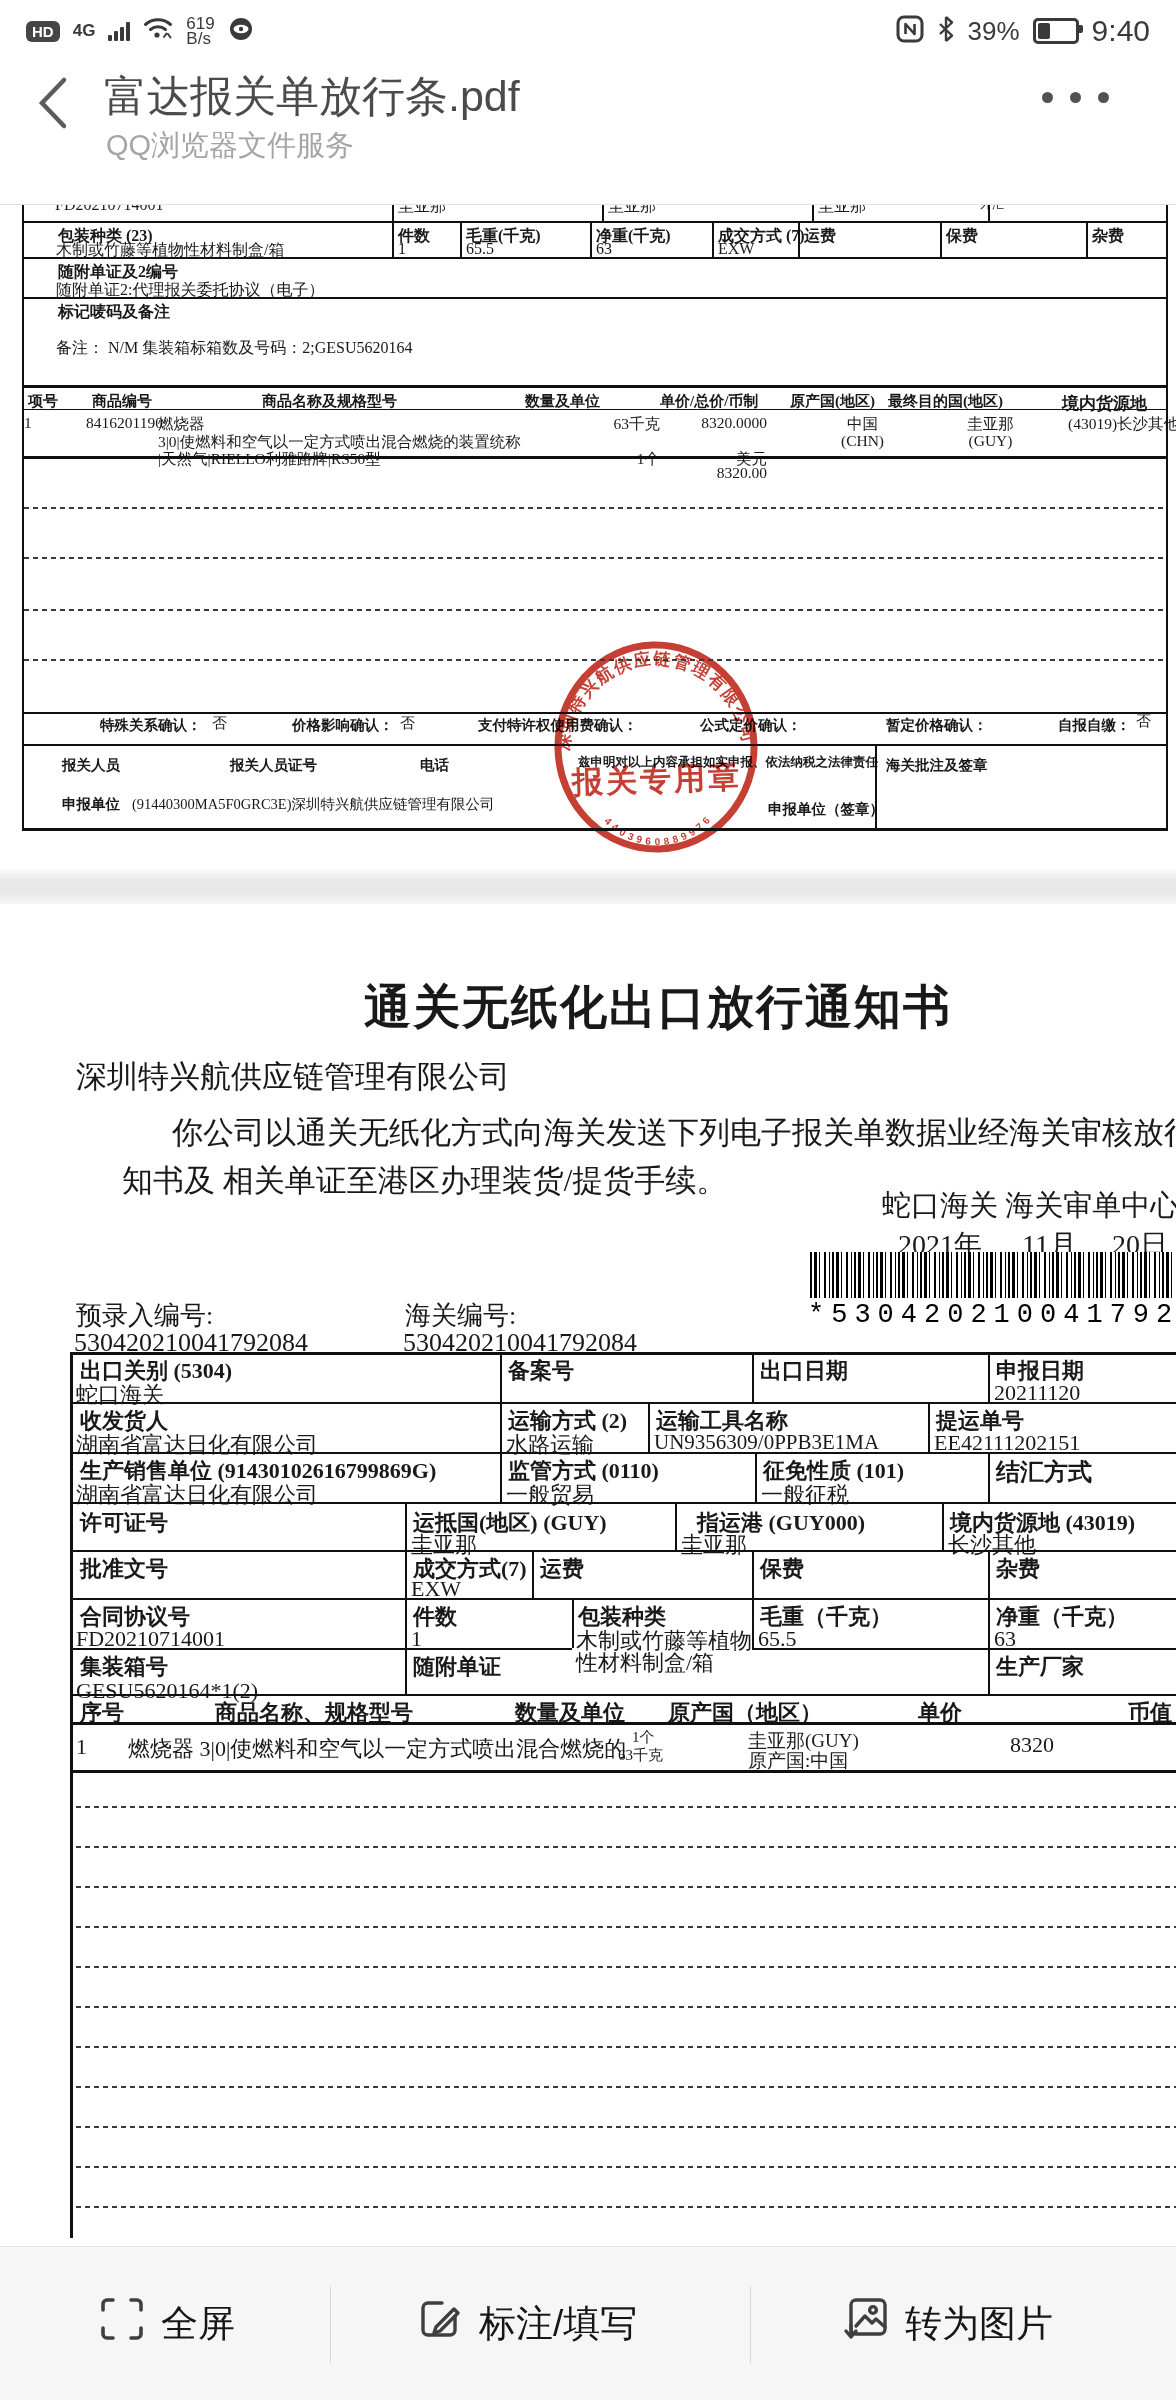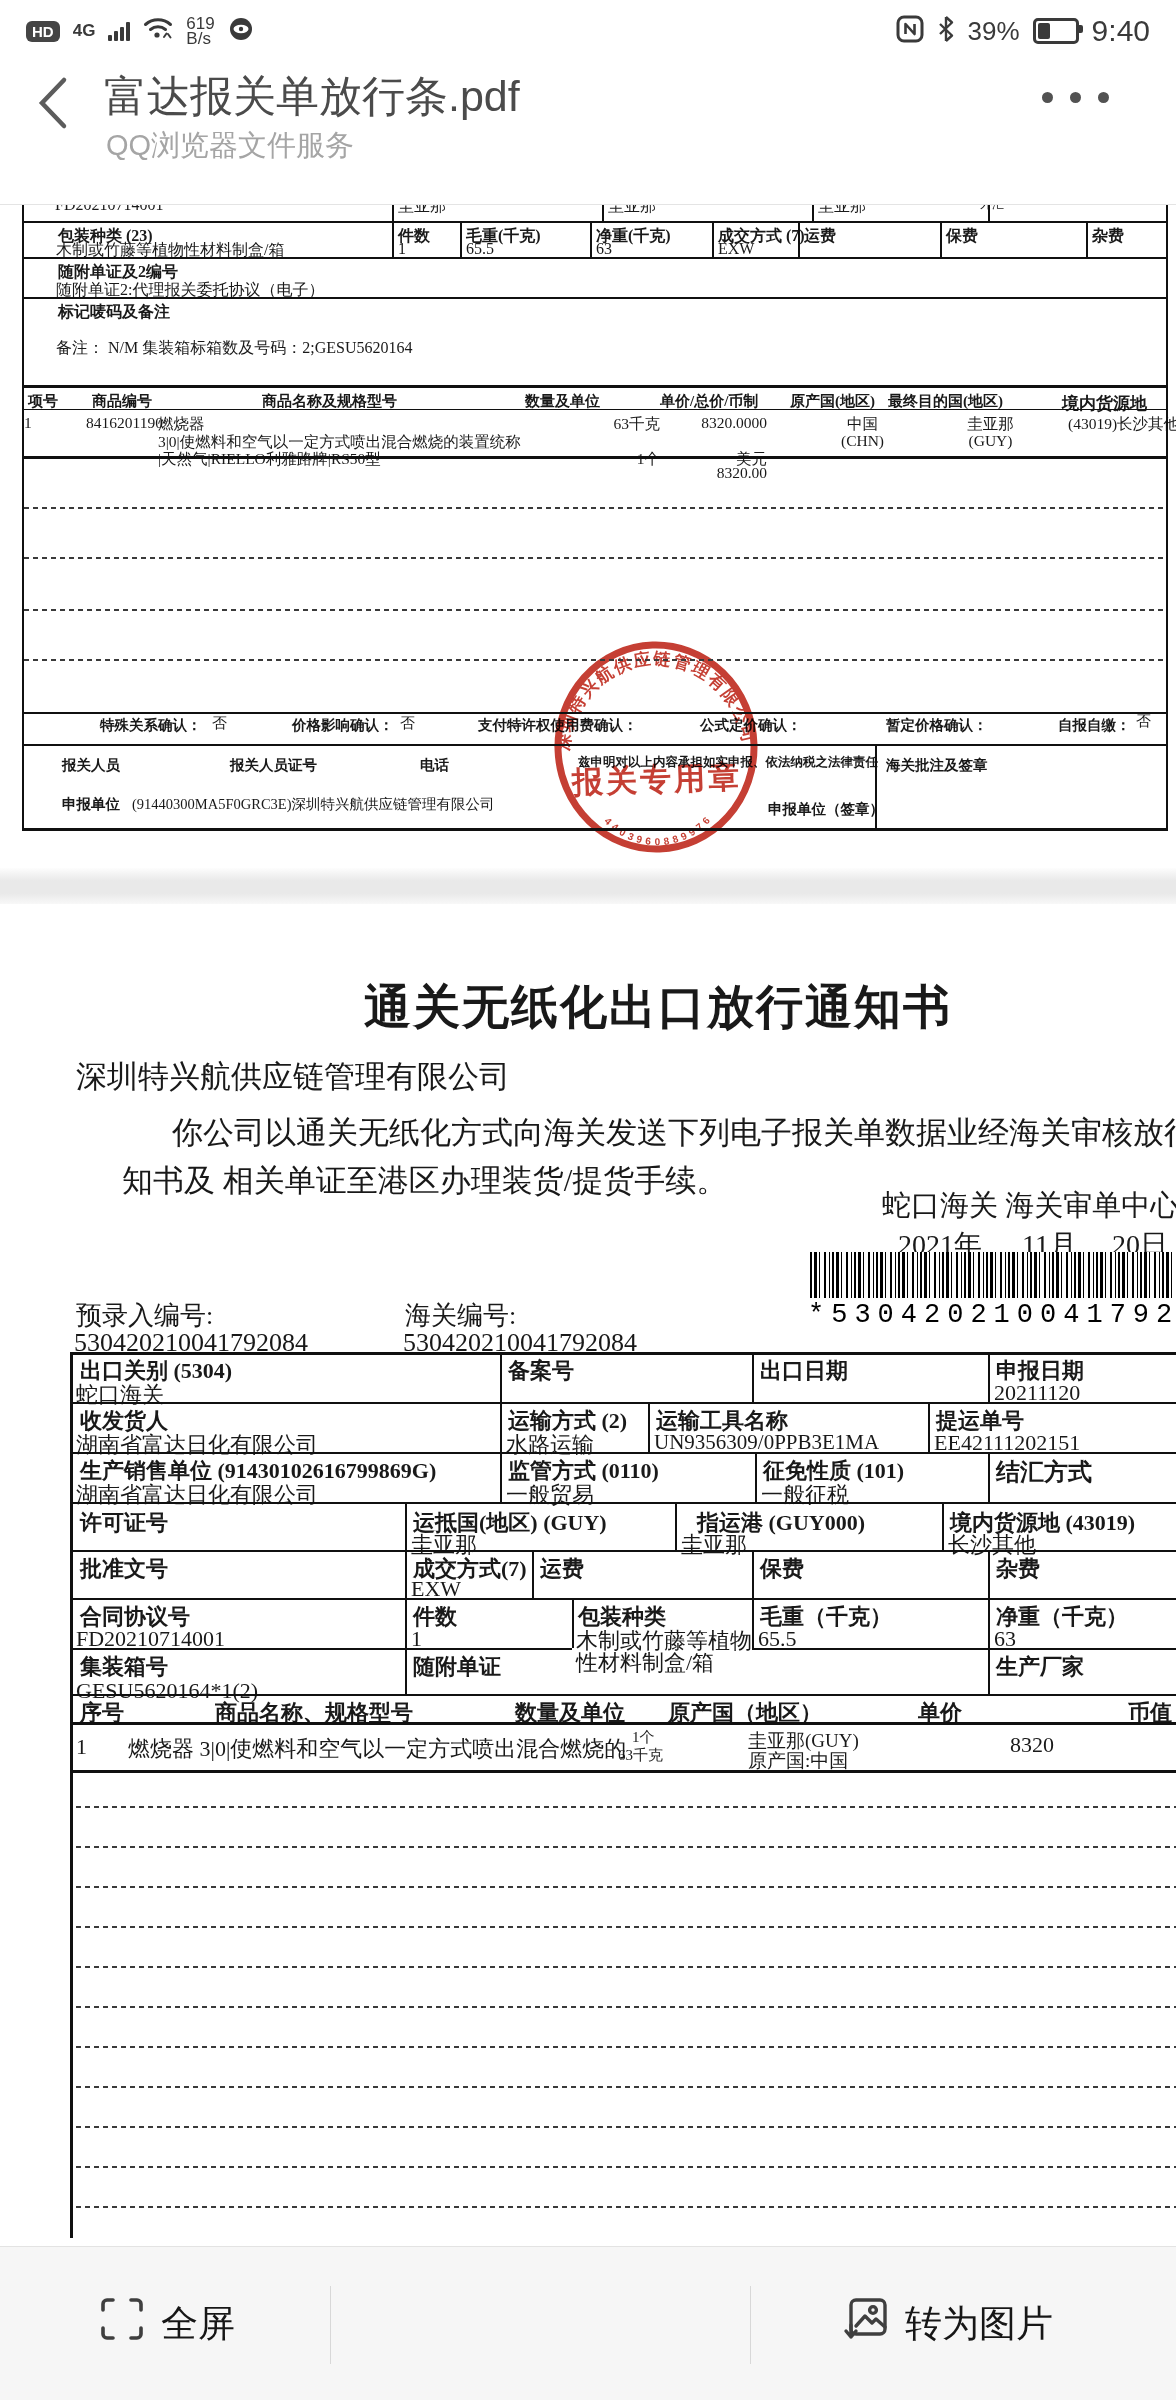--- a/index.html
+++ b/index.html
@@ -294,20 +294,29 @@
   <div class="tb"></div>
   <div class="tbi" style="left:98px;top:2295px;">
     <span>
       <svg width="48" height="48" viewBox="0 0 48 48" fill="none" stroke="#3f3f3f" stroke-width="3.6" stroke-linecap="round">
         <path d="M15 5H9a4 4 0 0 0-4 4v6M33 5h6a4 4 0 0 1 4 4v6M43 33v6a4 4 0 0 1-4 4h-6M5 33v6a4 4 0 0 0 4 4h6"></path>
       </svg>
     </span>
     <span>全屏</span>
   </div>
   <div class="tbd" style="left:330px;"></div>
+  <div class="tbi" style="left:416px;top:2295px;">
+    <span>
+      <svg width="48" height="48" viewBox="0 0 48 48" fill="none" stroke="#3f3f3f" stroke-width="3.4" stroke-linecap="round" stroke-linejoin="round">
+        <path d="M26 8H12a5 5 0 0 0-5 5v22a5 5 0 0 0 5 5h22a5 5 0 0 0 5-5V22"></path>
+        <path d="M20 32l18-18 4 4-18 18-6 2z"></path>
+      </svg>
+    </span>
+    <span>标注/填写</span>
+  </div>
   <div class="tbd" style="left:750px;"></div>
   <div class="tbi" style="left:842px;top:2295px;">
     <span>
       <svg width="48" height="48" viewBox="0 0 48 48" fill="none" stroke="#3f3f3f" stroke-width="3.4" stroke-linecap="round" stroke-linejoin="round">
         <rect x="9" y="5" width="34" height="34" rx="5"></rect>
         <circle cx="31" cy="15" r="3.4"></circle>
         <path d="M14 31l9-10 7 7 4-4 9 8"></path>
         <path d="M9 30v12m0 0l-5-6m5 6l5-6"></path>
       </svg>
     </span>

